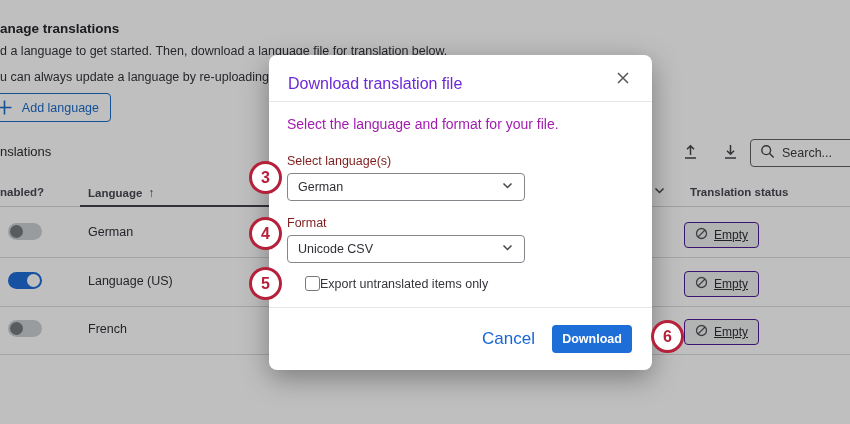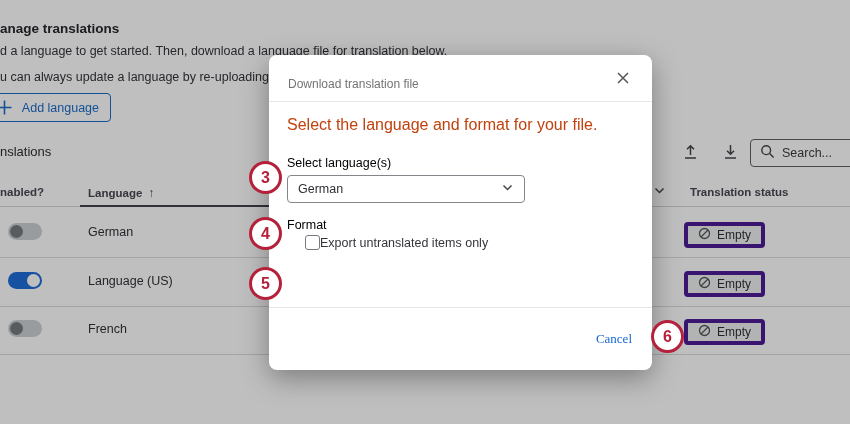--- a/index.html
+++ b/index.html
@@ -42,22 +42,22 @@
   .toggle .knob { position:absolute; top:2px; width:13px; height:13px; border-radius:50%; }
   .toggle.off { background:#cdd1d3; }
   .toggle.off .knob { left:2px; background:#767b7f; }
   .toggle.on { background:#1e6ed7; }
   .toggle.on .knob { right:2px; background:#ffffff; }
 
   .lang-cell { left:88px; font-size:12.5px; color:#303138; }
 
   .status-badge {
     left:684px; height:26px; padding:0 10px; display:inline-flex; align-items:center; gap:6px;
-    border:4px solid #4c1d95; border-radius:4px; background:#eef0f1;
-    font-size:12px; color:#2e2f34;
+    border:1px solid #4c1d95; border-radius:4px; background:#eef0f1;
+    font-size:12px; color:#2e2f34;text-decoration:underline;
   }
 
   .icon-btn { width:17px; height:17px; top:143px; cursor:pointer; }
   .upload-btn { left:682px; }
   .download-btn { left:722px; }
 
   .search-box {
     left:750px; top:139px; width:112px; height:28px;
     border:1px solid #5f6468; border-radius:4px; background:#fff;
     display:flex; align-items:center; gap:7px; padding:0 9px;
@@ -73,41 +73,41 @@
 
   
   .modal {
     left:269px; top:55px; width:383px; height:315px; background:#ffffff;
     border-radius:8px; box-shadow:0 8px 28px rgba(0,0,0,0.35);
   }
   .modal-header {
     height:47px; display:flex; align-items:center; justify-content:space-between;
     padding:0 19px; border-bottom:1px solid #e5e6e8;
   }
-  .modal-title { font-size:12px; color:#737373;margin-top:12px; }
+  .modal-title { font-size:16px; color:#6d28d9;margin-top:12px; }
   .modal-close { width:20px; height:20px; display:flex; align-items:center; justify-content:center; cursor:pointer; background:none; border:none; padding:0; }
   .modal-body { padding:14px 18px 0 18px; }
-  .modal-desc { font-size:16px; color:#c2410c; margin-bottom:22px; }
-  .field-label { font-size:12.5px; color:#000000; margin-bottom:5px; }
+  .modal-desc { font-size:14px; color:#a21caf; margin-bottom:22px; }
+  .field-label { font-size:12.5px; color:#7f1d1d; margin-bottom:5px; }
   .select {
     width:238px; height:28px; border:1px solid #83878b; border-radius:4px; background:#fff;
     display:flex; align-items:center; justify-content:space-between;
     padding:0 10px; font-size:12.5px; color:#2f3036; margin-bottom:15px; cursor:pointer;
   }
   .checkbox-row { display:flex; align-items:center; gap:0; margin-top:-2px;padding-left:18px; }
   .checkbox {
     width:15px; height:15px; border:1px solid #75797e; border-radius:3px; background:#fff; cursor:pointer;
   }
   .checkbox-label { font-size:12.5px; color:#34353b; }
   .modal-footer {
     position:absolute; left:0; bottom:0; width:100%; height:63px;
     border-top:1px solid #e5e6e8; display:flex; align-items:center; justify-content:flex-end;
     gap:17px; padding-right:20px;
   }
-  .cancel-link { font-size:13px; color:#1767d2; background:none; border:none; cursor:pointer; font-family:Liberation Serif, serif; }
+  .cancel-link { font-size:17px; color:#1767d2; background:none; border:none; cursor:pointer; font-family:Liberation Sans, sans-serif; }
   .primary-btn {
     width:80px; height:28px; background:#1e6ed7; color:#ffffff; border:none; border-radius:4px;
     font-size:12.5px; font-weight:bold; cursor:pointer; font-family:"Liberation Sans", sans-serif;
   }
 
   
   .anno {
     width:33px; height:33px; border-radius:50%; background:#ffffff;
     border:3px solid #b5203a; color:#b5203a; font-size:16px; font-weight:bold;
     display:flex; align-items:center; justify-content:center;
@@ -233,28 +233,37 @@
       <div class="select">
         <span>German</span>
         <span>
           <svg width="13" height="13" viewBox="0 0 13 13">
               <path d="M2.5 4.5 6.5 8.5 10.5 4.5" stroke="#45464c" stroke-width="1.5" fill="none"></path>
             </svg>
         </span>
       </div>
 
       <div class="field-label">Format</div>
+      <div class="select">
+        <span>Unicode CSV</span>
+        <span>
+          <svg width="13" height="13" viewBox="0 0 13 13">
+              <path d="M2.5 4.5 6.5 8.5 10.5 4.5" stroke="#45464c" stroke-width="1.5" fill="none"></path>
+            </svg>
+        </span>
+      </div>
 
       <div class="checkbox-row">
         <span class="checkbox"></span>
         <span class="checkbox-label">Export untranslated items only</span>
       </div>
     </div>
     <div class="modal-footer">
       <button class="cancel-link">Cancel</button>
+      <button class="primary-btn">Download</button>
     </div>
   </div>
 
   <div class="abs anno anno-3">3</div>
   <div class="abs anno anno-4">4</div>
   <div class="abs anno anno-5">5</div>
   <div class="abs anno anno-6">6</div>
 
 </div>
 

